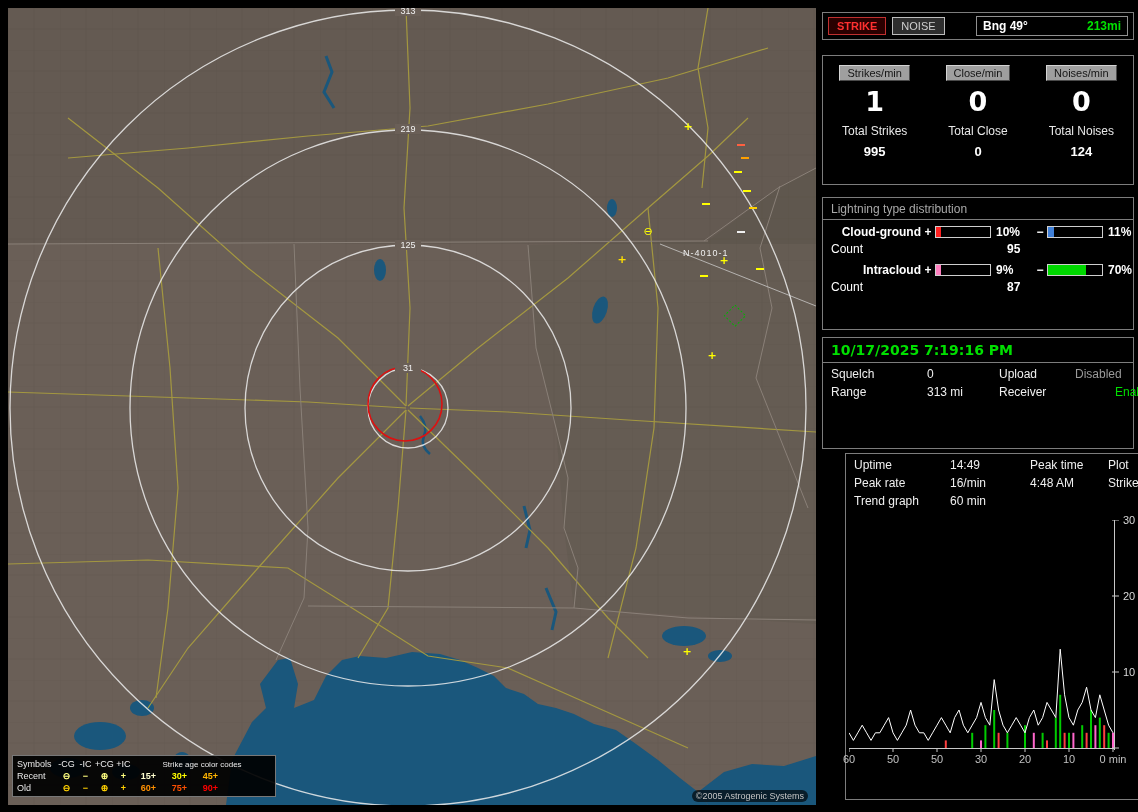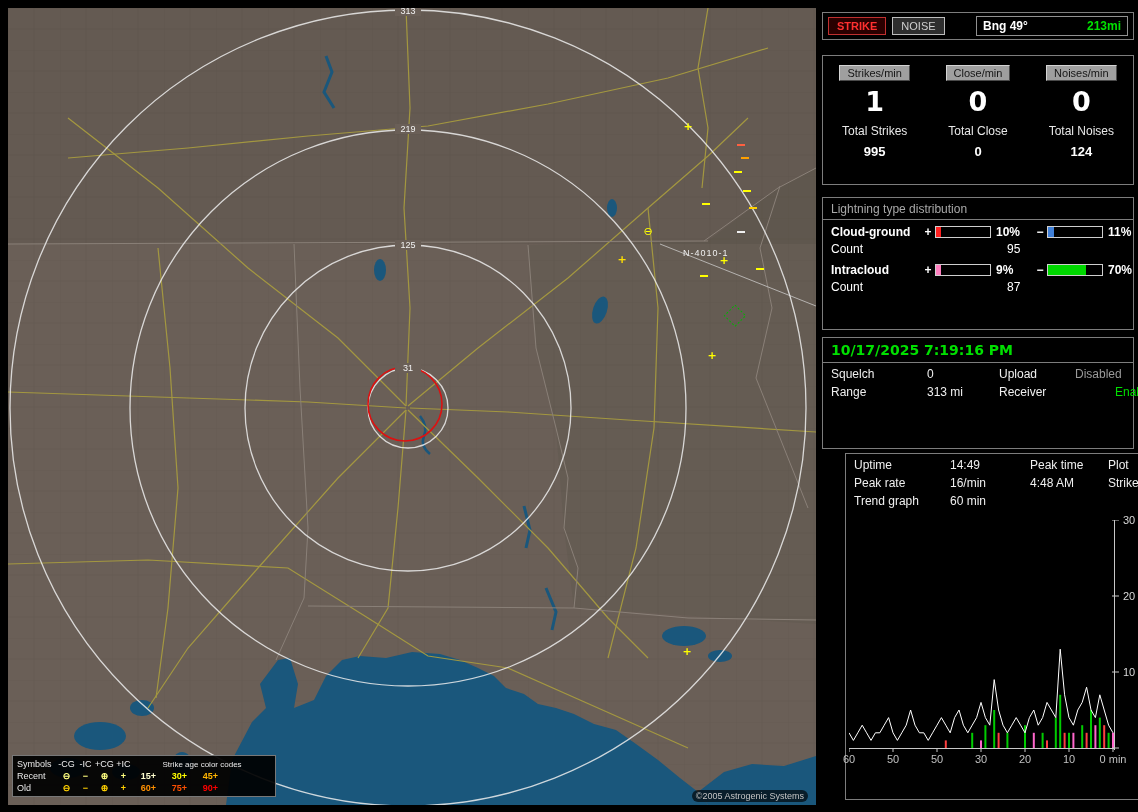--- a/index.html
+++ b/index.html
@@ -45,28 +45,28 @@
   .ccol{flex:1;display:flex;flex-direction:column;align-items:center;padding-top:9px;}
   .chip{font-size:11px;background:#9f9f9f;color:#151515;padding:1px 7px;border:1px solid #d5d5d5;
     border-bottom-color:#4a4a4a;border-right-color:#4a4a4a;}
   .rate{font-size:27px;font-weight:bold;color:#fff;margin-top:5px;font-family:"DejaVu Sans",sans-serif;}
   .tlabel{font-size:12px;color:#e8e8e8;margin-top:7px;}
   .tvalue{font-size:13px;color:#fff;font-weight:bold;margin-top:6px;}
 
   #box-dist{top:197px;height:133px;}
   #dist-title{color:#a8a8a8;font-size:12px;padding:4px 8px 3px;border-bottom:1px solid #7d7d7d;}
   .drow{display:grid;grid-template-columns:90px 14px 56px 42px 14px 56px 40px;align-items:center;padding:5px 8px 0;}
-  .dlabel{color:#fff;font-weight:bold;font-size:12px;}
+  .dlabel{color:#fff;font-weight:bold;font-size:12px;text-align:right;}
   .dsign{color:#fff;font-weight:bold;text-align:center;font-size:12px;}
   .dbar{height:10px;border:1px solid #cfcfcf;background:#000;position:relative;}
   .dfill{position:absolute;left:0;top:0;bottom:0;}
   .dpct{color:#fff;font-weight:bold;font-size:12px;padding-left:5px;}
   .dcount-row{display:grid;grid-template-columns:90px 14px 56px 42px 14px 56px 40px;padding:3px 8px 2px;
     color:#fff;font-size:12px;gap:36px;}
-  .dc1{grid-column:3;font-weight:normal;}
+  .dc1{grid-column:3;font-weight:bold;}
   .dc2{grid-column:6;font-weight:bold;}
 
   #box-status{top:337px;height:112px;}
   #datetime{color:#00e000;font-weight:bold;font-size:14px;padding:4px 8px;border-bottom:1px solid #7d7d7d;
     font-family:"DejaVu Sans",sans-serif;}
   .srow{display:grid;grid-template-columns:96px 72px 76px auto;padding:4px 8px 0;font-size:12px;color:#efefef;}
 
   #box-trend{top:453px;height:347px;margin-left:23px;}
   .strow{display:grid;grid-template-columns:96px 80px 78px auto;padding:4px 8px 0;font-size:12px;color:#efefef;}
   #trend-wrap{position:relative;height:256px;margin-top:12px;}

